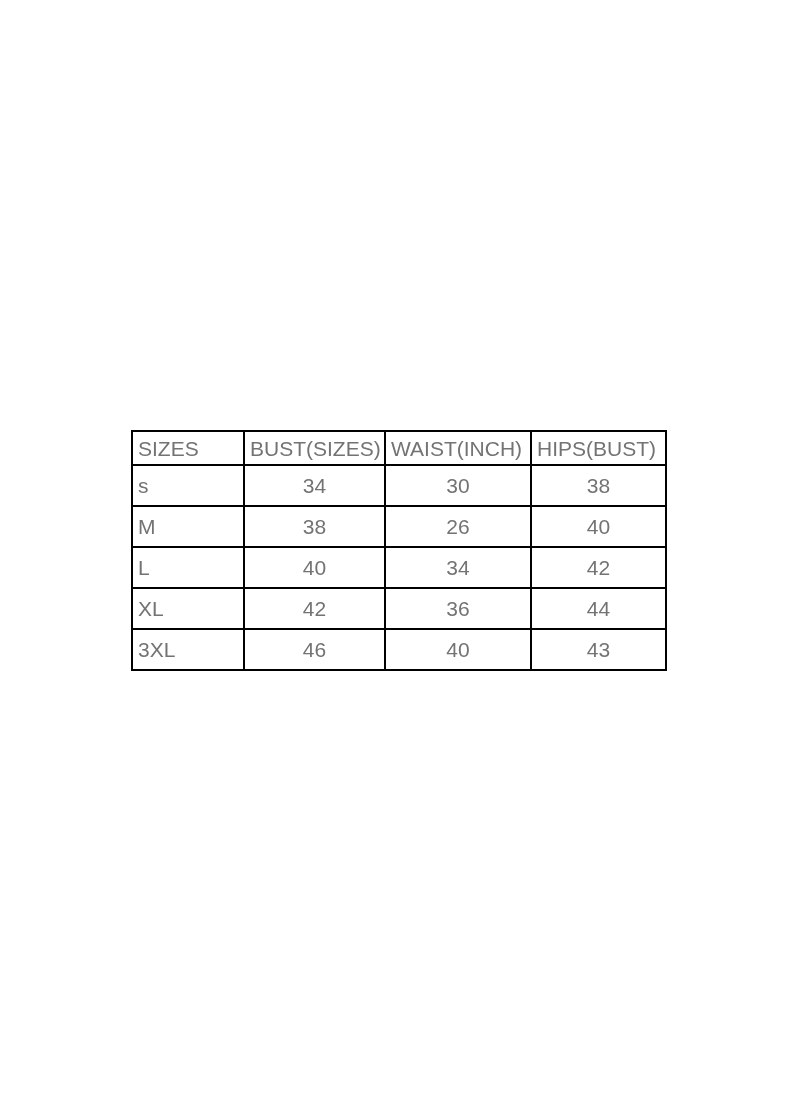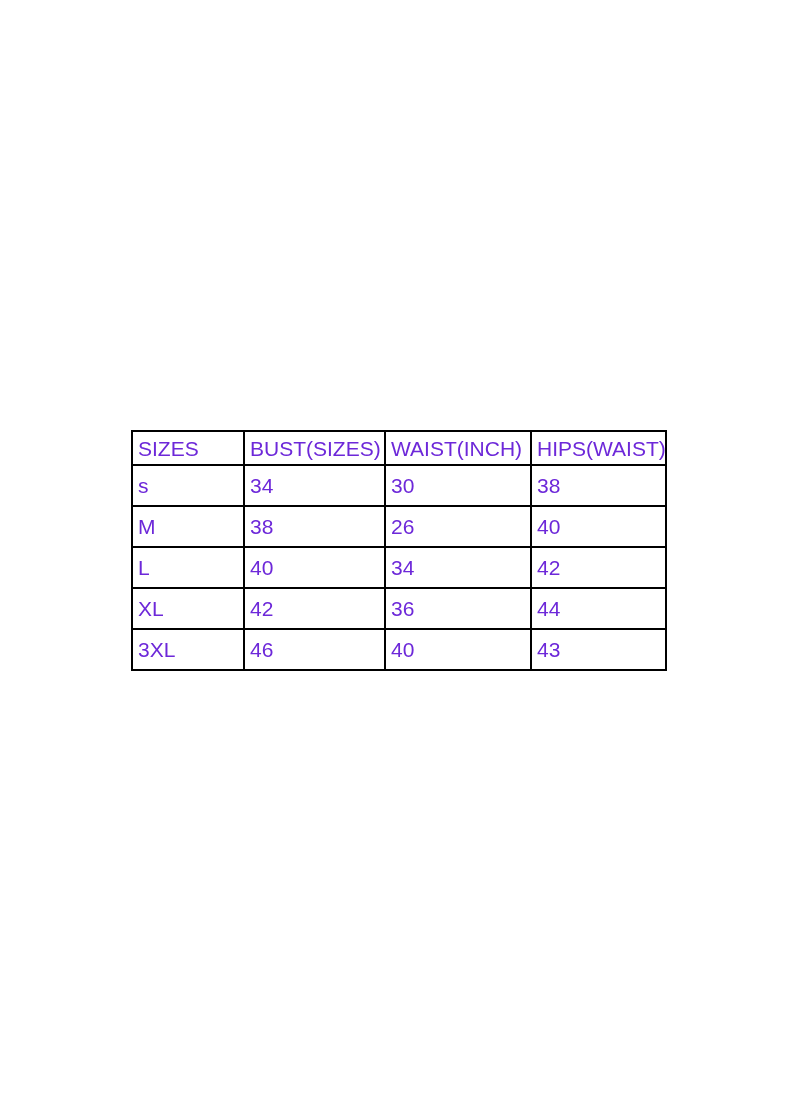--- a/index.html
+++ b/index.html
@@ -22,61 +22,61 @@
   }
   table.size-chart {
     position: absolute;
     left: 131px;
     top: 430px;
     width: 534px;
     height: 241px;
     border-collapse: collapse;
     table-layout: fixed;
     background: #ffffff;
-    color: #6d28d9;
+    color: #737373;
     font-size: 21px;
     font-weight: 400;
     padding-left: 40px;
   }
   table.size-chart th,
   table.size-chart td {
     border: 2px solid #000000;
     padding: 0 5px;
     vertical-align: middle;
     white-space: nowrap;
     overflow: hidden;
     line-height: 1;
   }
   table.size-chart thead tr { height: 34px; }
   table.size-chart tbody tr { height: 34.5px; }
   table.size-chart th {
     text-align: left;
     font-weight: 400;
   }
   td.size-cell { text-align: left; }
-  td.num-cell  { text-align: left; }
+  td.num-cell  { text-align: center; }
 </style>
 </head>
 <body>
 
 <div class="canvas">
 
   <table class="size-chart">
     <colgroup>
       <col style="width:112px">
       <col style="width:141px">
       <col style="width:146px">
       <col style="width:135px">
     </colgroup>
     <thead>
       <tr>
         <th>SIZES</th>
         <th>BUST(SIZES)</th>
         <th>WAIST(INCH)</th>
-        <th>HIPS(WAIST)</th>
+        <th>HIPS(BUST)</th>
       </tr>
     </thead>
     <tbody>
       <tr>
         <td class="size-cell">s</td>
         <td class="num-cell">34</td>
         <td class="num-cell">30</td>
         <td class="num-cell">38</td>
       </tr>
       <tr>

